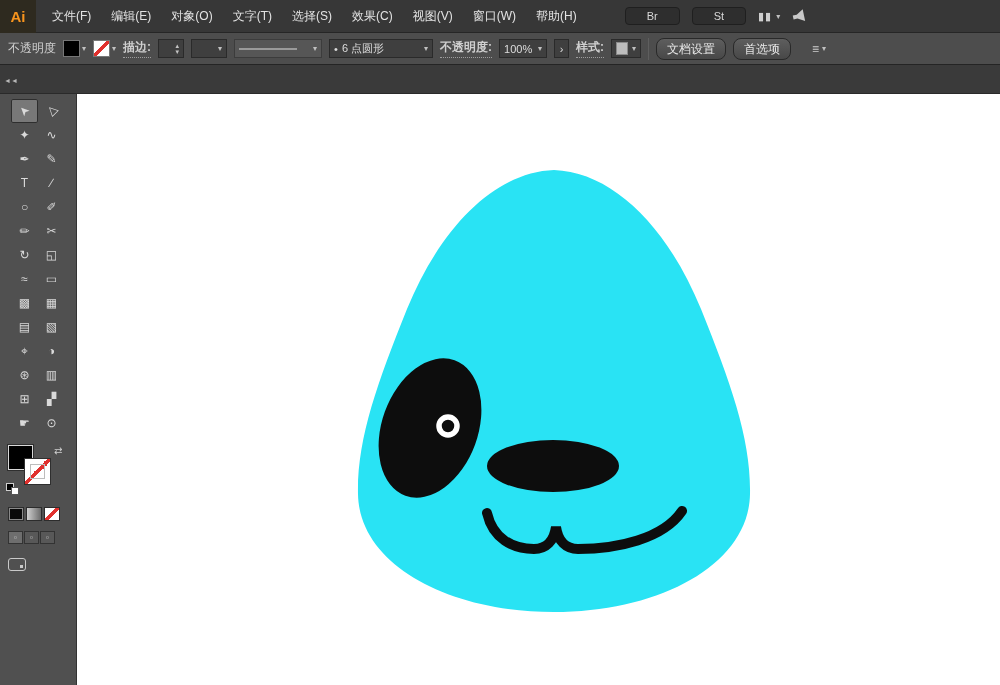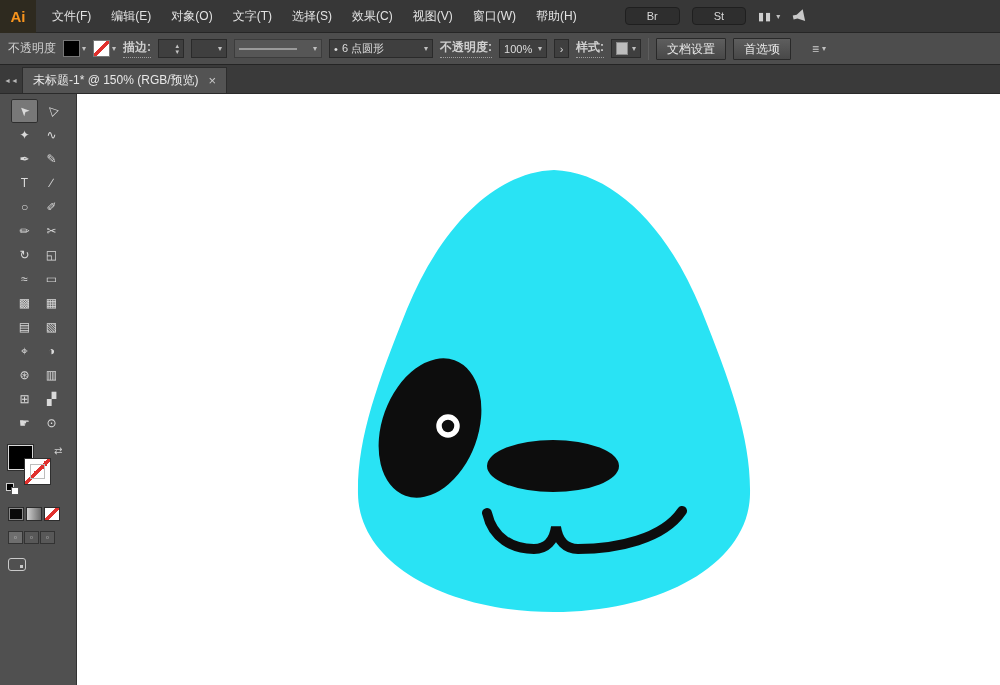--- a/index.html
+++ b/index.html
@@ -34,21 +34,21 @@
   .dd { justify-content:space-between; }
   .dd .chev { margin-left:4px; }
   .profile { width:88px; background:#565656; border-color:#3c3c3c; }
   .profile .line { width:58px; height:2px; background:#9a9a9a; }
   .brush { width:104px; gap:4px; }
   .opacity-box { width:48px; }
   .expand-btn { width:15px; height:19px; justify-content:center; }
   .style-box { width:30px; }
   .style-chip { width:14px; height:13px; background:#bdbdbd; border:1px solid #8a8a8a; }
   .sep { width:1px; height:22px; background:#3a3a3a; border-right:1px solid #5e5e5e; }
-  .cb-btn { background:linear-gradient(#5e5e5e,#484848); border:1px solid #292929; border-radius:1px;
+  .cb-btn { background:linear-gradient(#5e5e5e,#484848); border:1px solid #292929; border-radius:8px;
             color:#e8e8e8; font-size:12px; padding:3px 10px; line-height:14px; }
   .panel-menu { display:flex; align-items:center; gap:3px; color:#cfcfcf; margin-left:14px; }
 
   
   .tabbar { height:29px; background:#3a3a3a; border-bottom:1px solid #2a2a2a; display:flex; align-items:flex-end; }
   .collapse { width:22px; text-align:center; color:#b8b8b8; font-size:7px; padding-bottom:9px; }
   .doc-tab { height:26px; background:#535353; border:1px solid #2c2c2c; border-bottom:none;
              display:flex; align-items:center; gap:10px; padding:0 10px; font-size:12px; color:#e8e8e8; }
   .tab-close { color:#c9c9c9; font-size:13px; line-height:12px; }
 
@@ -179,24 +179,20 @@
   <button class="cb-btn">首选项</button>
 
   <span class="panel-menu">
     <span>≡</span>
     <span class="chev">▾</span>
   </span>
 </div>
 
 <div class="tabbar">
   <div class="collapse">◄◄</div>
-  <div class="doc-tab">
-    <span>未标题-1* @ 150% (RGB/预览)</span>
-    <span class="tab-close">×</span>
-  </div>
 </div>
 
 <div class="main">
 
   <div class="toolbar">
     <div class="tools-grid">
       <button class="tool selected">
           <span class="tg cursor-rot">➤</span>
         </button>
       <button class="tool">

